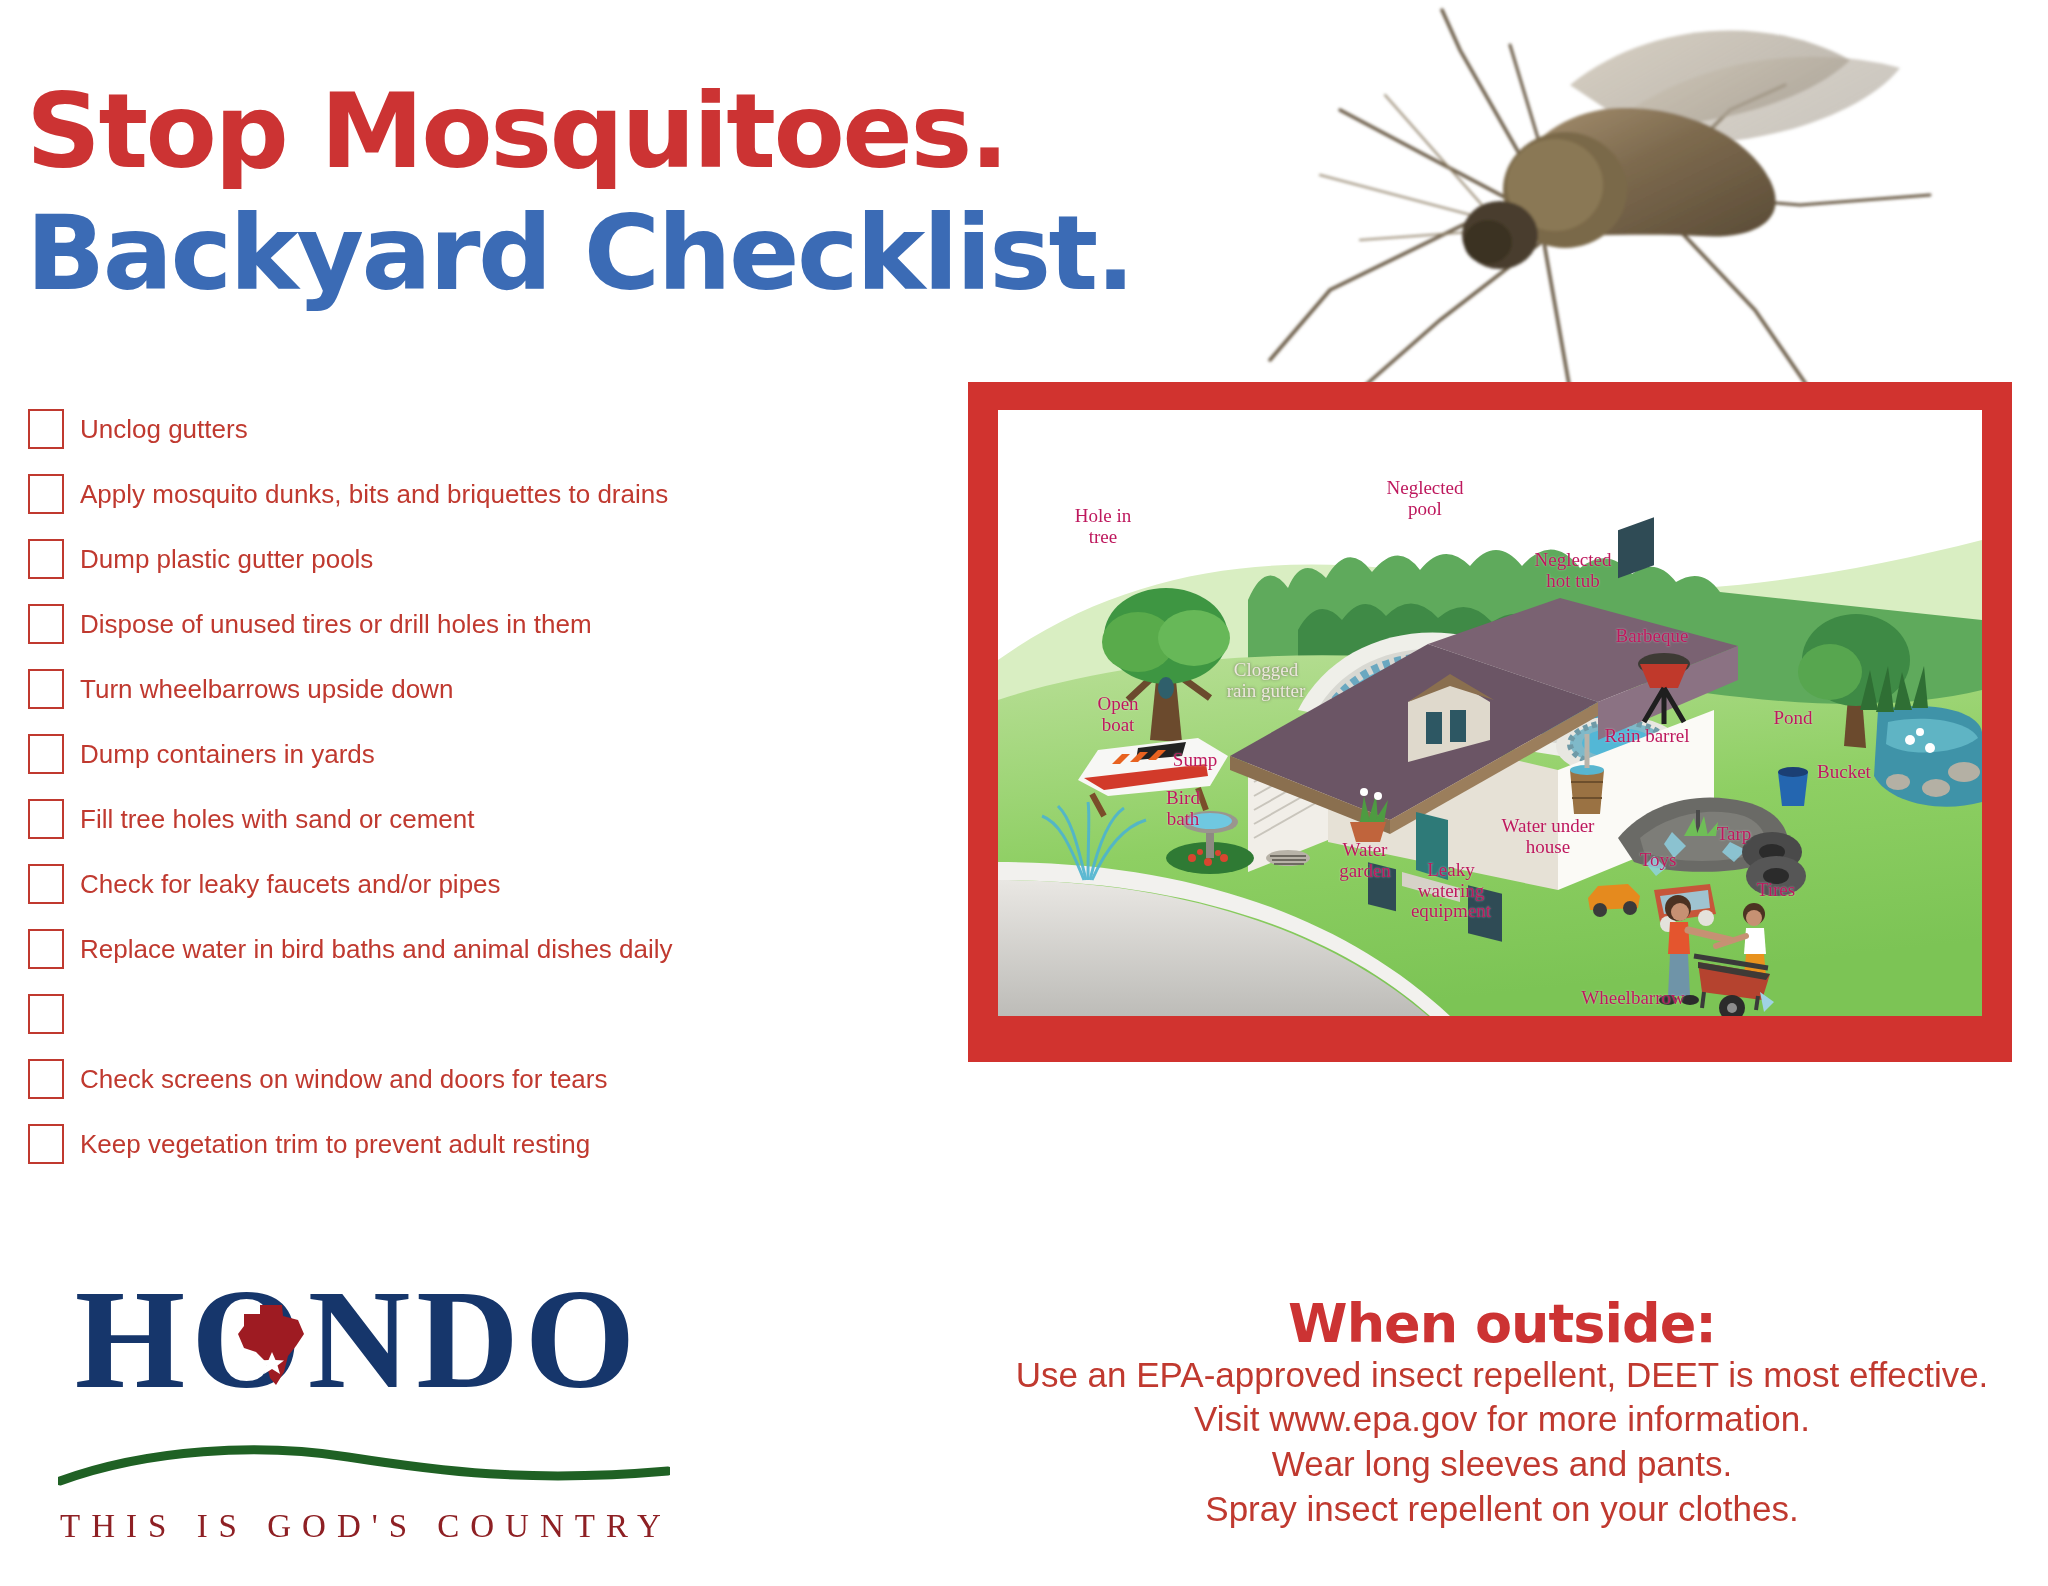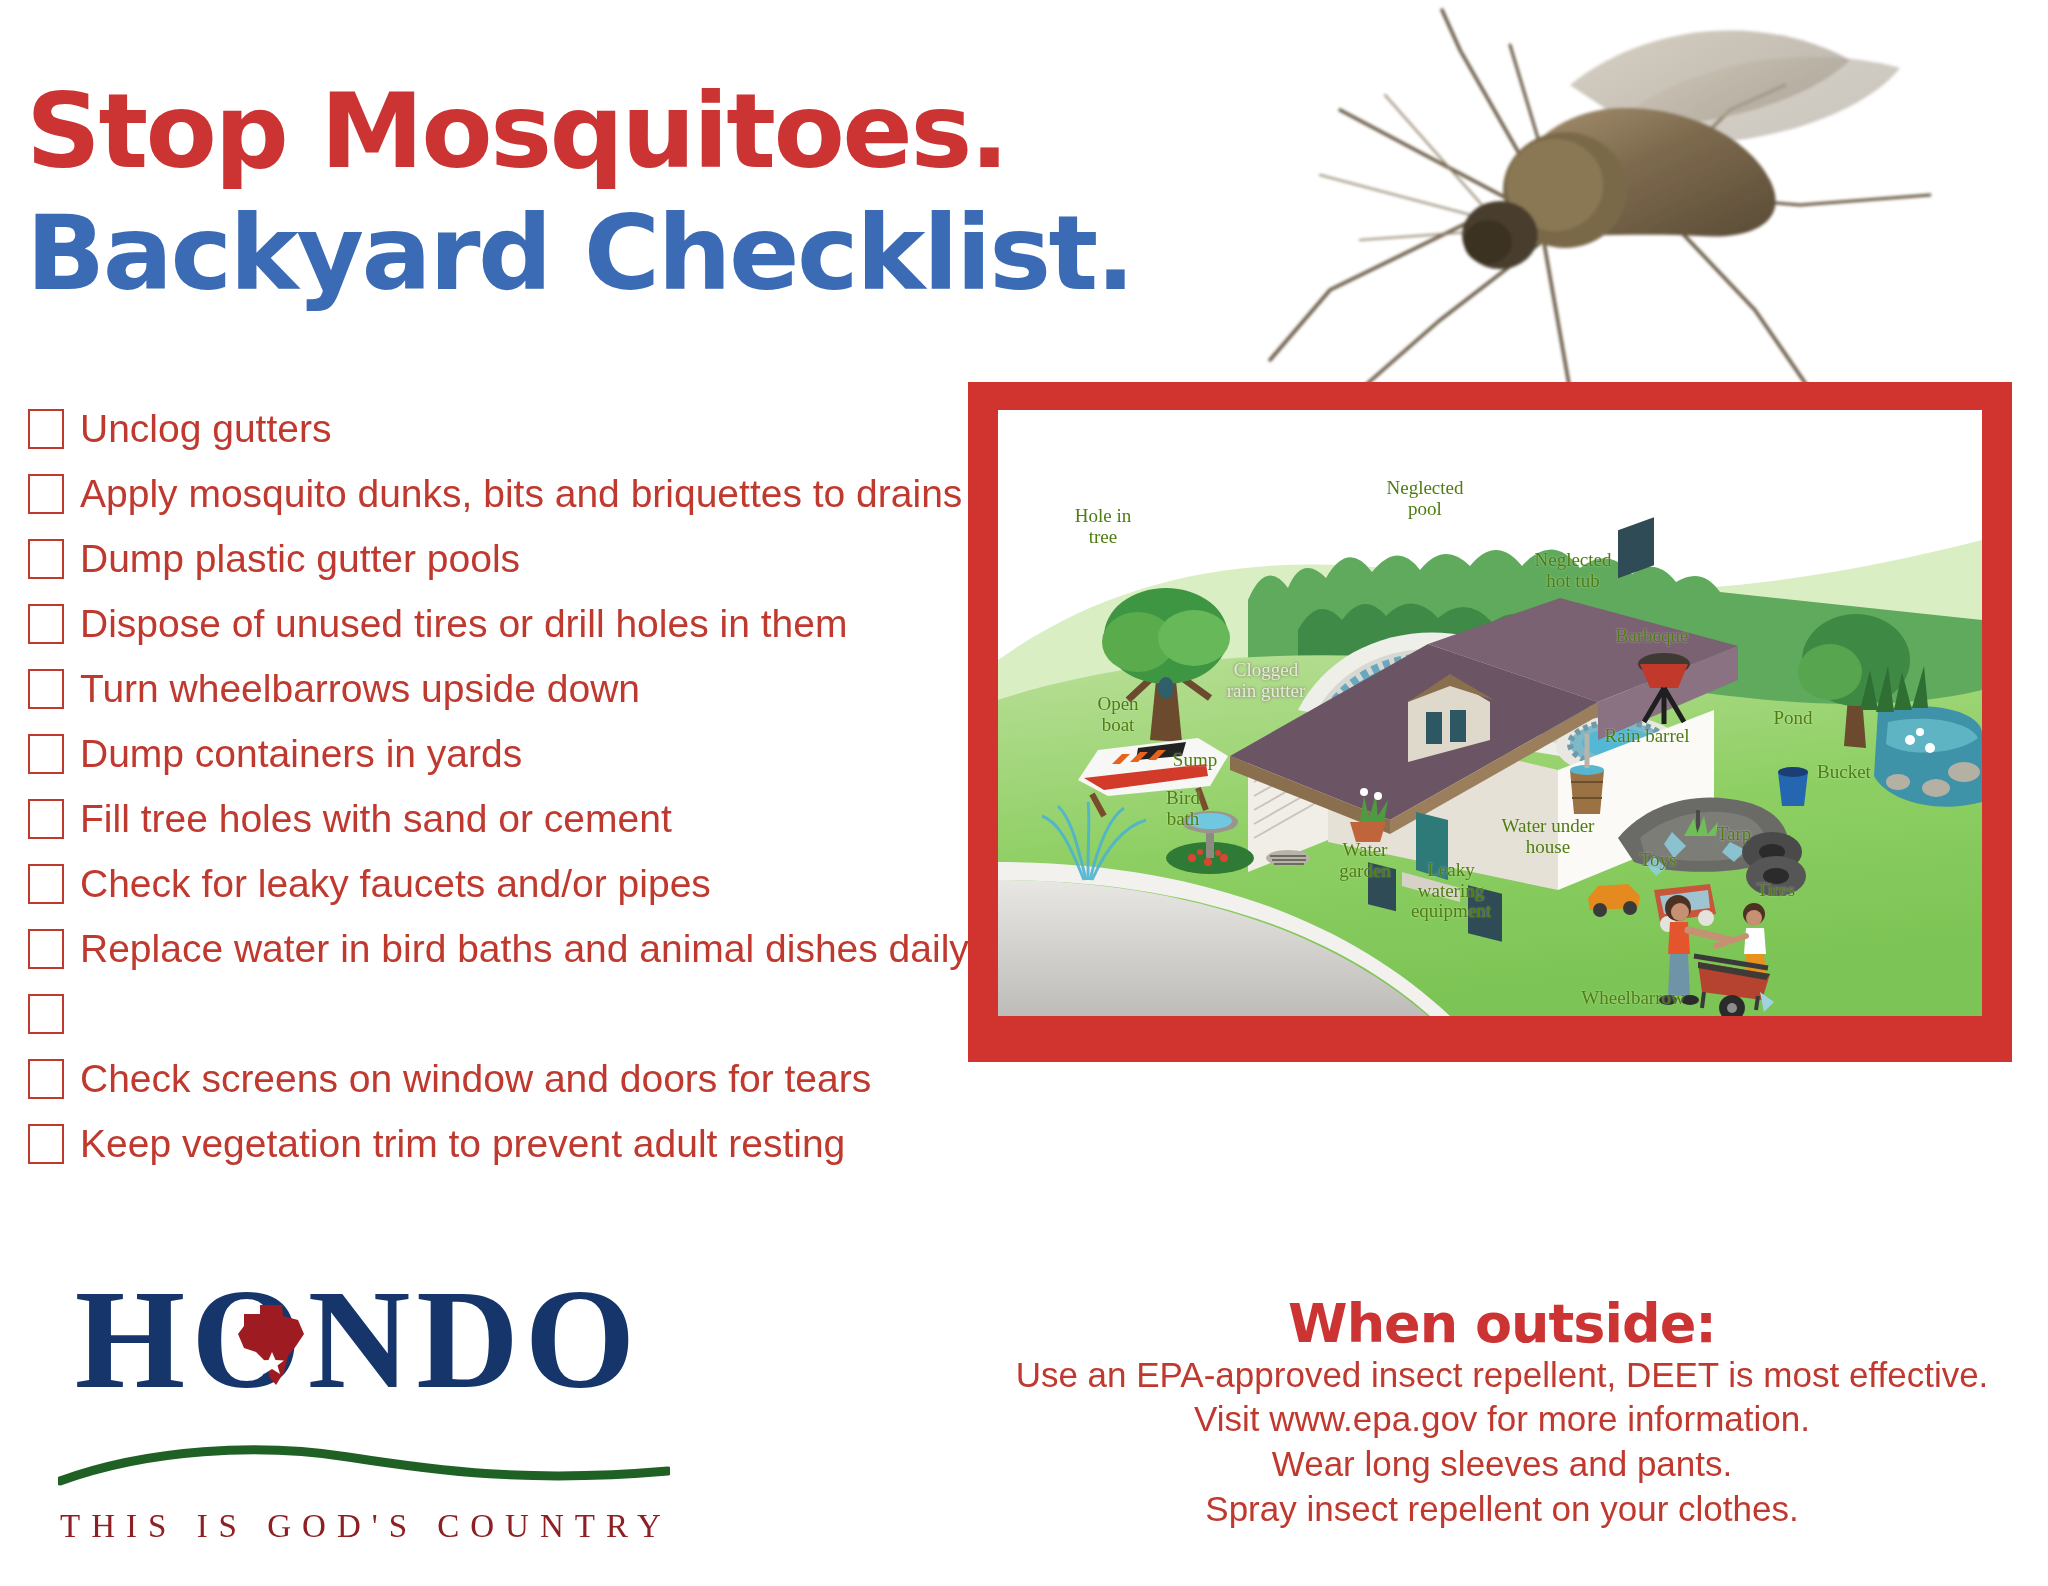--- a/index.html
+++ b/index.html
@@ -32,21 +32,21 @@
   }
   .checkbox {
     width: 36px; height: 40px;
     border: 2.5px solid #C0392F;
     background: #fff;
     flex: 0 0 auto;
     margin-right: 16px;
   }
   .check-label {
     font-family: "Liberation Sans", sans-serif;
-    font-size: 39px;
+    font-size: 26px;
     color: #C0392F;
     white-space: nowrap;
     line-height: 1;
   }
 
   
   .logo-wrap { position: absolute; left: 48px; top: 1268px; width: 650px; height: 300px; }
   .logo-word {
     position: relative;
     font-family: "Liberation Serif", serif;
@@ -89,21 +89,21 @@
   }
   .illo-inner {
     position: relative; width: 100%; height: 100%;
     background: #ffffff; overflow: hidden;
   }
   .illo-svg { position:absolute; left:0; top:0; width:100%; height:100%; }
   .illo-label {
     position: absolute;
     font-family: "Liberation Serif", serif;
     font-size: 19px;
-    color: #4d7c0f;
+    color: #be185d;
     line-height: 1.08;
     text-align: center;
     white-space: pre-line;
     text-shadow: 0 0 2px rgba(255,255,255,.55);
   }
   .illo-label.light { color: #EDE7DD; text-shadow: 0 0 3px rgba(60,40,60,.6); }
 
   
   .outside { position: absolute; left: 972px; top: 1296px; width: 1060px; text-align: center; }
   .outside-title {

